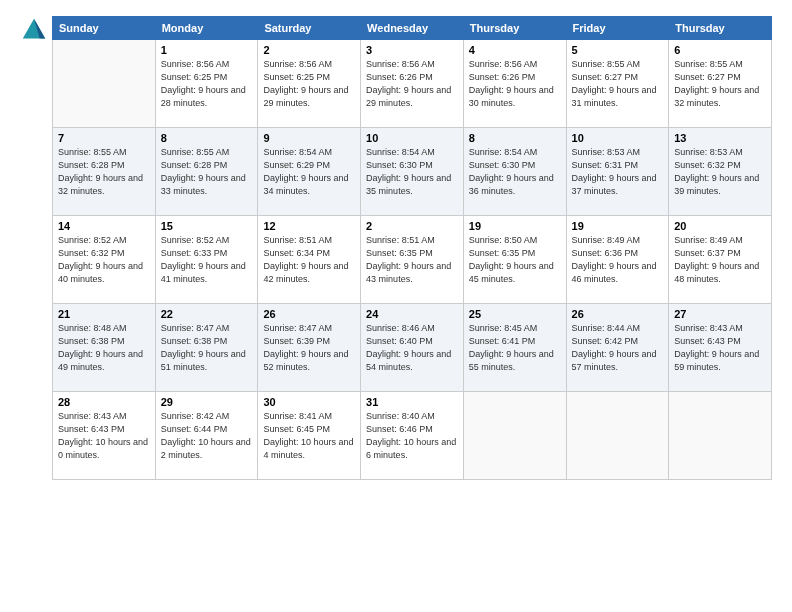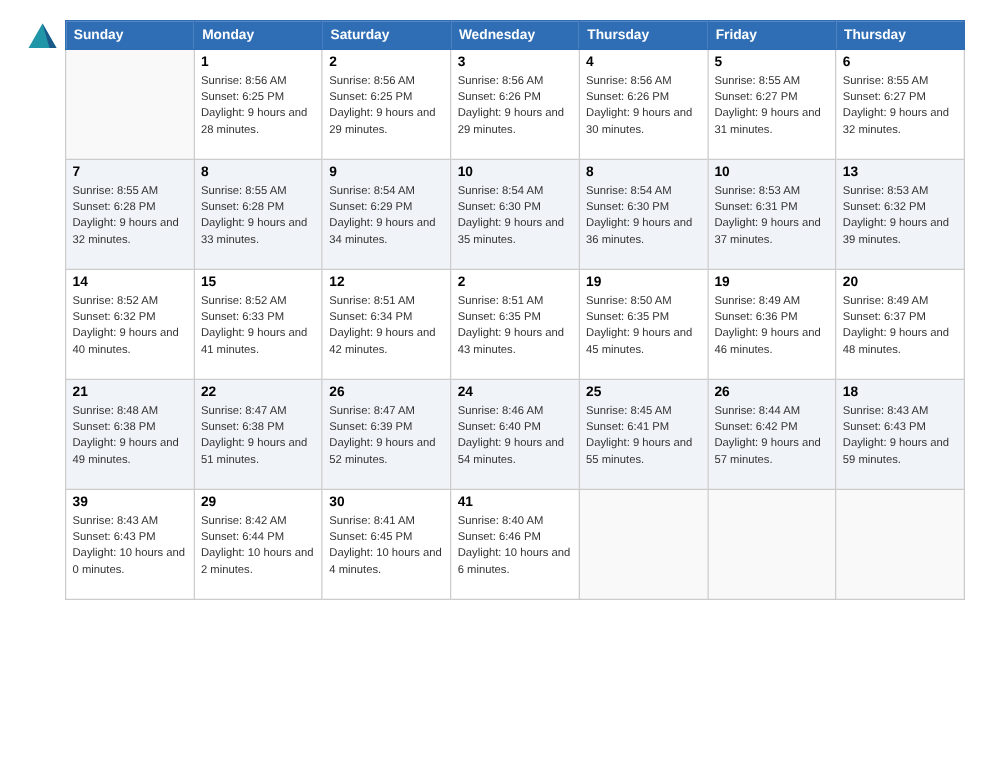--- a/index.html
+++ b/index.html
@@ -235,39 +235,39 @@
           </td>
           <td>
             <div class="day-num">25</div>
             <div class="day-info">Sunrise: 8:45 AM<br>Sunset: 6:41 PM<br>Daylight: 9 hours and 55 minutes.</div>
           </td>
           <td>
             <div class="day-num">26</div>
             <div class="day-info">Sunrise: 8:44 AM<br>Sunset: 6:42 PM<br>Daylight: 9 hours and 57 minutes.</div>
           </td>
           <td>
-            <div class="day-num">18</div>
+            <div class="day-num">27</div>
             <div class="day-info">Sunrise: 8:43 AM<br>Sunset: 6:43 PM<br>Daylight: 9 hours and 59 minutes.</div>
           </td>
         </tr>
         <tr>
           <td>
-            <div class="day-num">39</div>
+            <div class="day-num">28</div>
             <div class="day-info">Sunrise: 8:43 AM<br>Sunset: 6:43 PM<br>Daylight: 10 hours and 0 minutes.</div>
           </td>
           <td>
             <div class="day-num">29</div>
             <div class="day-info">Sunrise: 8:42 AM<br>Sunset: 6:44 PM<br>Daylight: 10 hours and 2 minutes.</div>
           </td>
           <td>
             <div class="day-num">30</div>
             <div class="day-info">Sunrise: 8:41 AM<br>Sunset: 6:45 PM<br>Daylight: 10 hours and 4 minutes.</div>
           </td>
           <td>
-            <div class="day-num">41</div>
+            <div class="day-num">31</div>
             <div class="day-info">Sunrise: 8:40 AM<br>Sunset: 6:46 PM<br>Daylight: 10 hours and 6 minutes.</div>
           </td>
           <td class="empty-cell"></td>
           <td class="empty-cell"></td>
           <td class="empty-cell"></td>
         </tr>
       </tbody>
   </table>
 </div>
 

